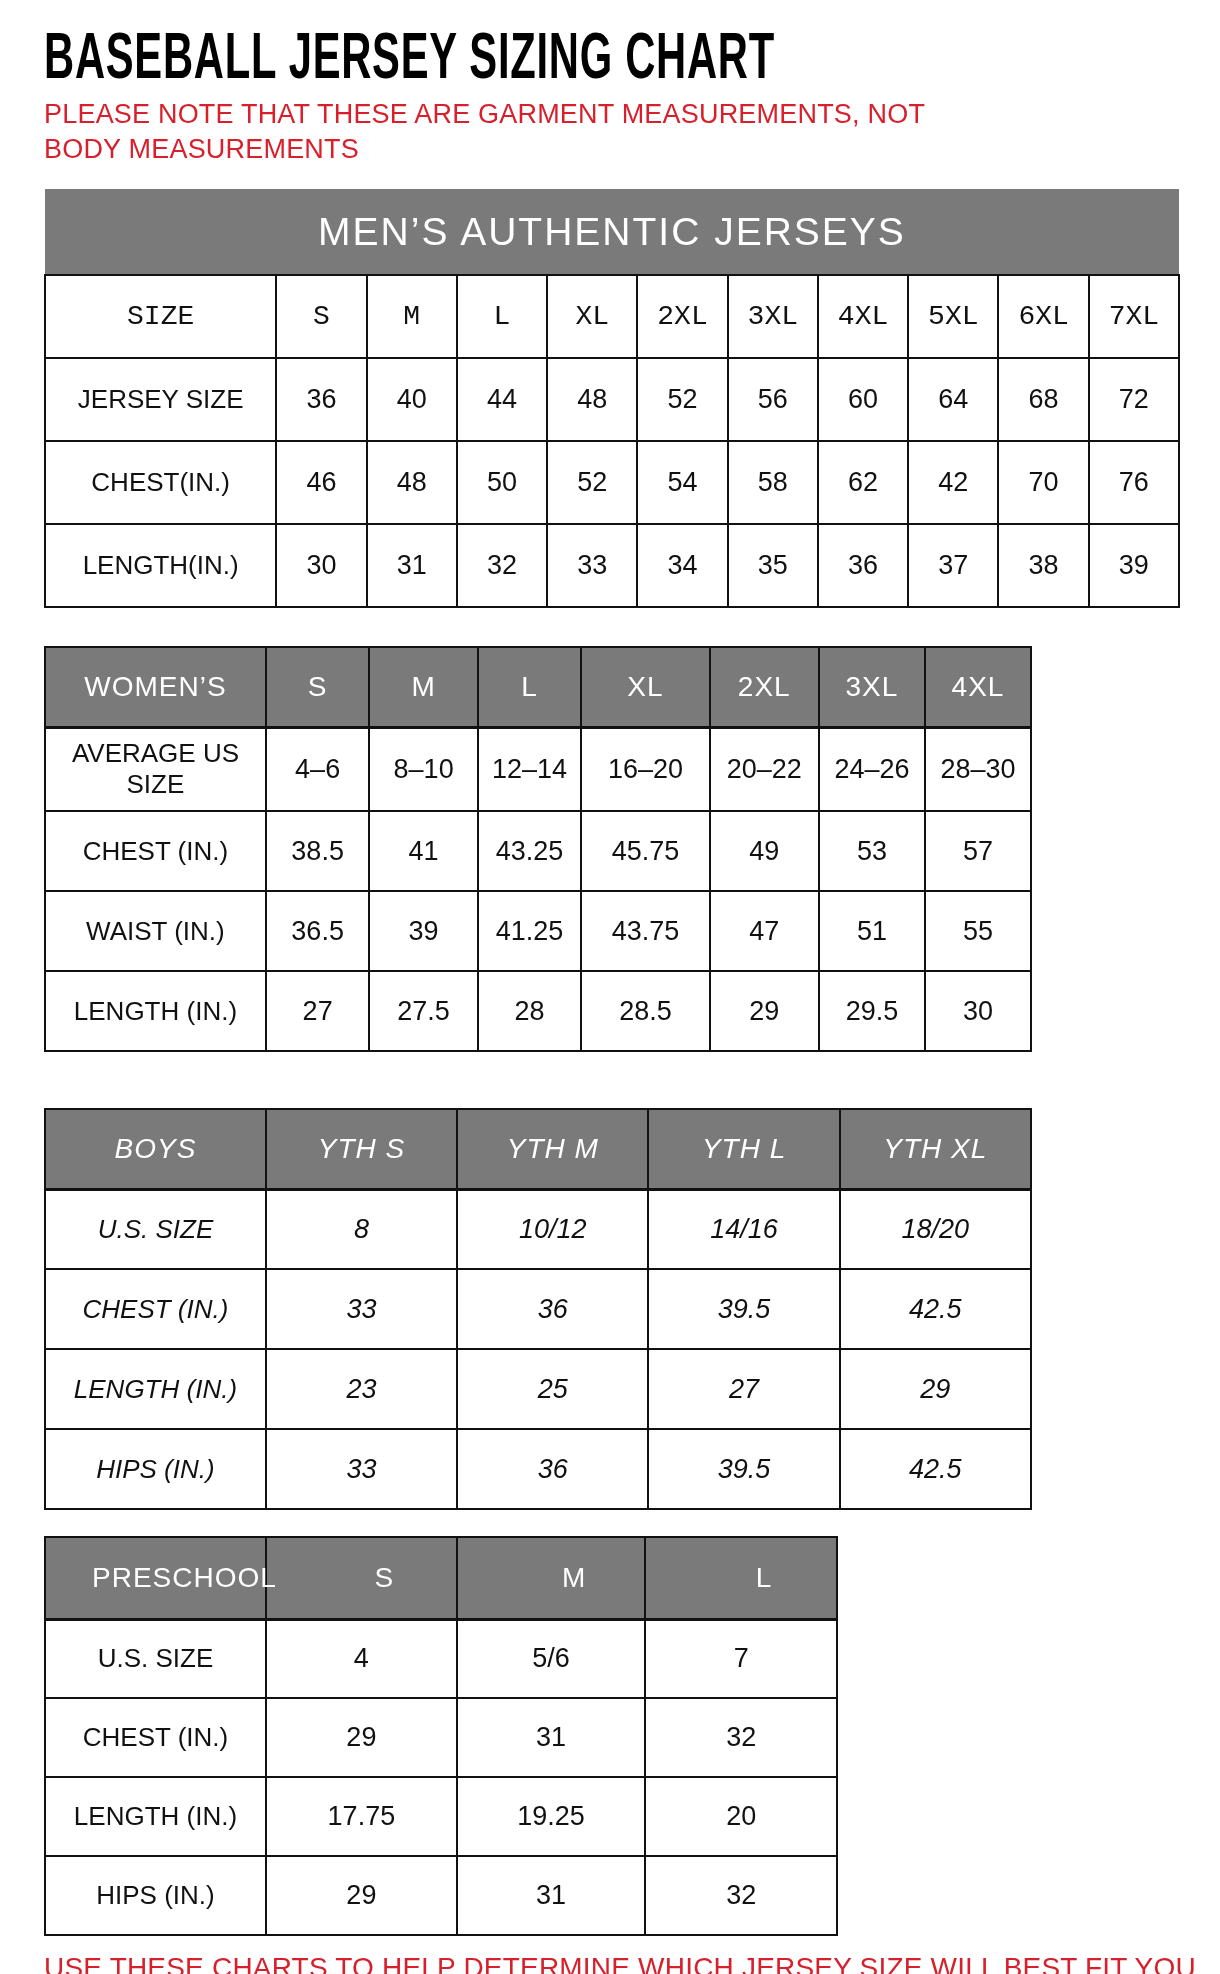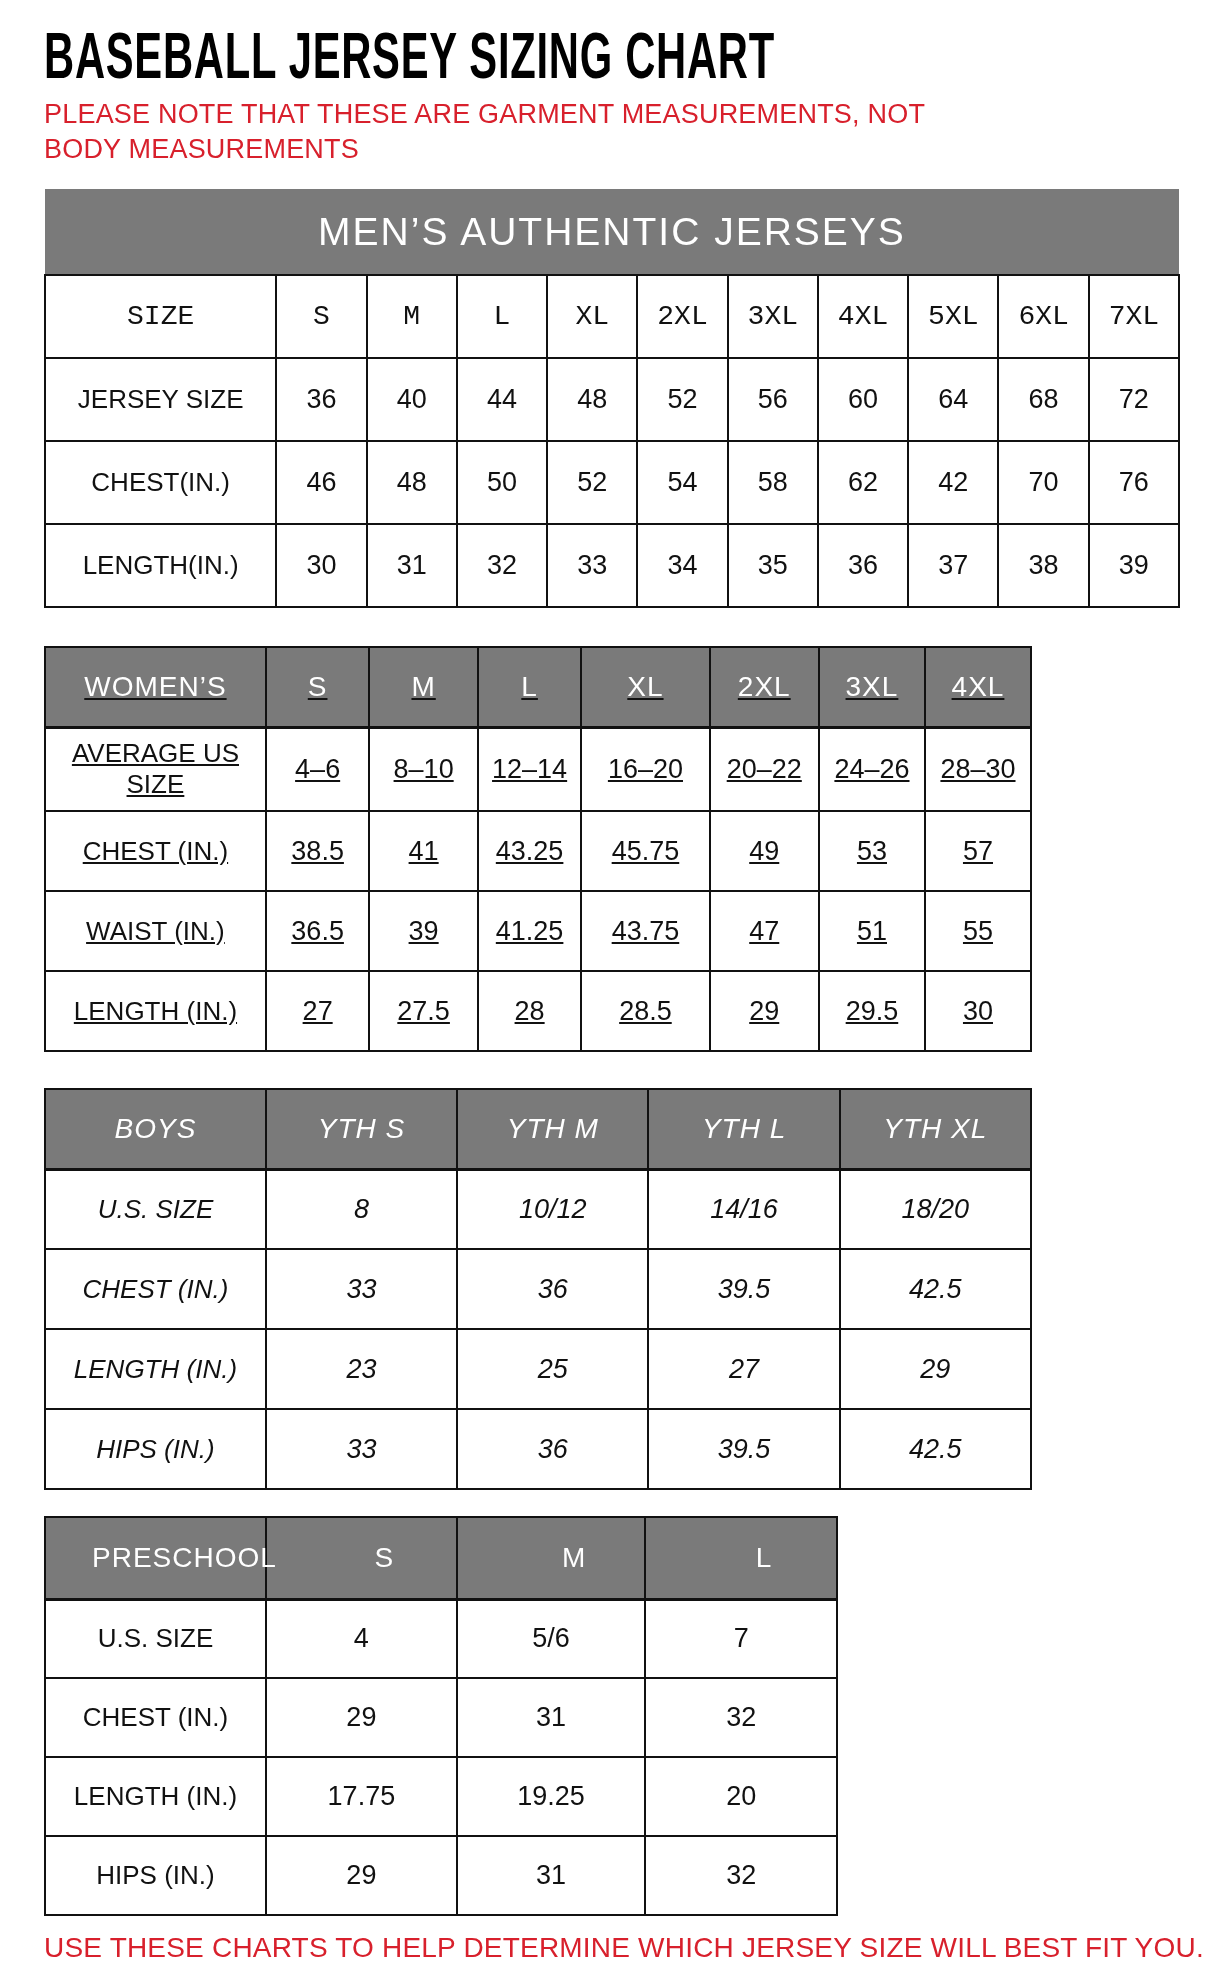--- a/index.html
+++ b/index.html
@@ -52,21 +52,21 @@
     color: #ffffff;
     font-size: 39px;
     letter-spacing: 2px;
     height: 86px;
     border: none;
   }
   .tbl-mens tbody td { height: 83px; }
   .tbl-mens tbody tr.size-row td { font-size: 28px; font-family: Liberation Mono, monospace; }
   
   .tbl-womens, .tbl-boys { width: 988px; }
-  .tbl-womens { margin-bottom: 36px; text-decoration: underline; }
+  .tbl-womens { margin-bottom: 56px; }
   .tbl-boys { margin-bottom: 26px; font-style: italic; }
   .tbl-preschool { width: 794px; }
   tr.hdr th {
     background: #7a7a7a;
     color: #ffffff;
     font-size: 28px;
     border: 2px solid #111111;
     border-bottom: 3px solid #111111;
     letter-spacing: 1px;
   }

